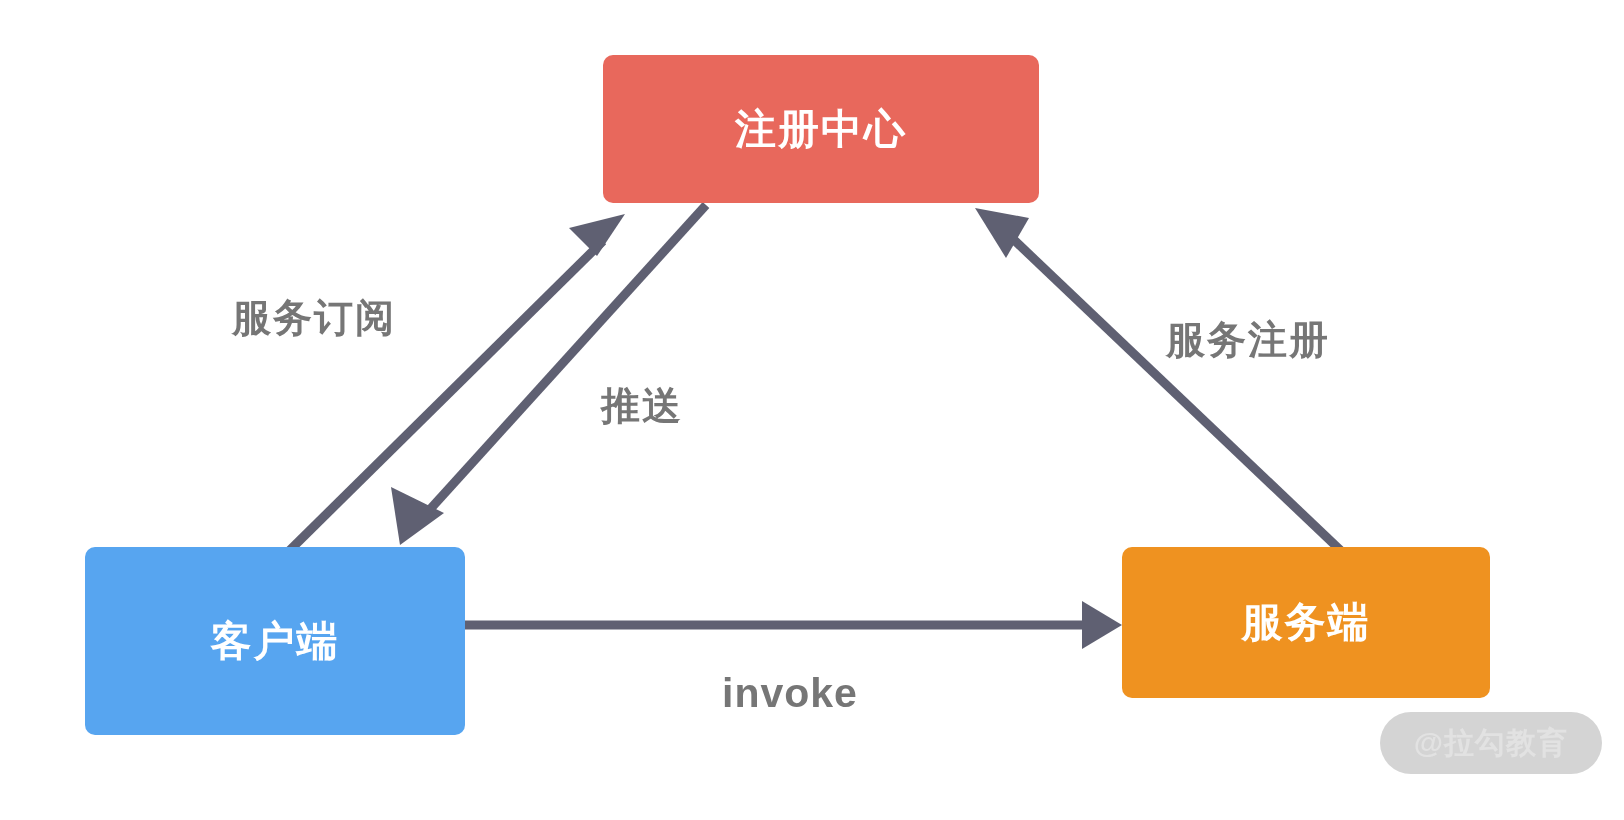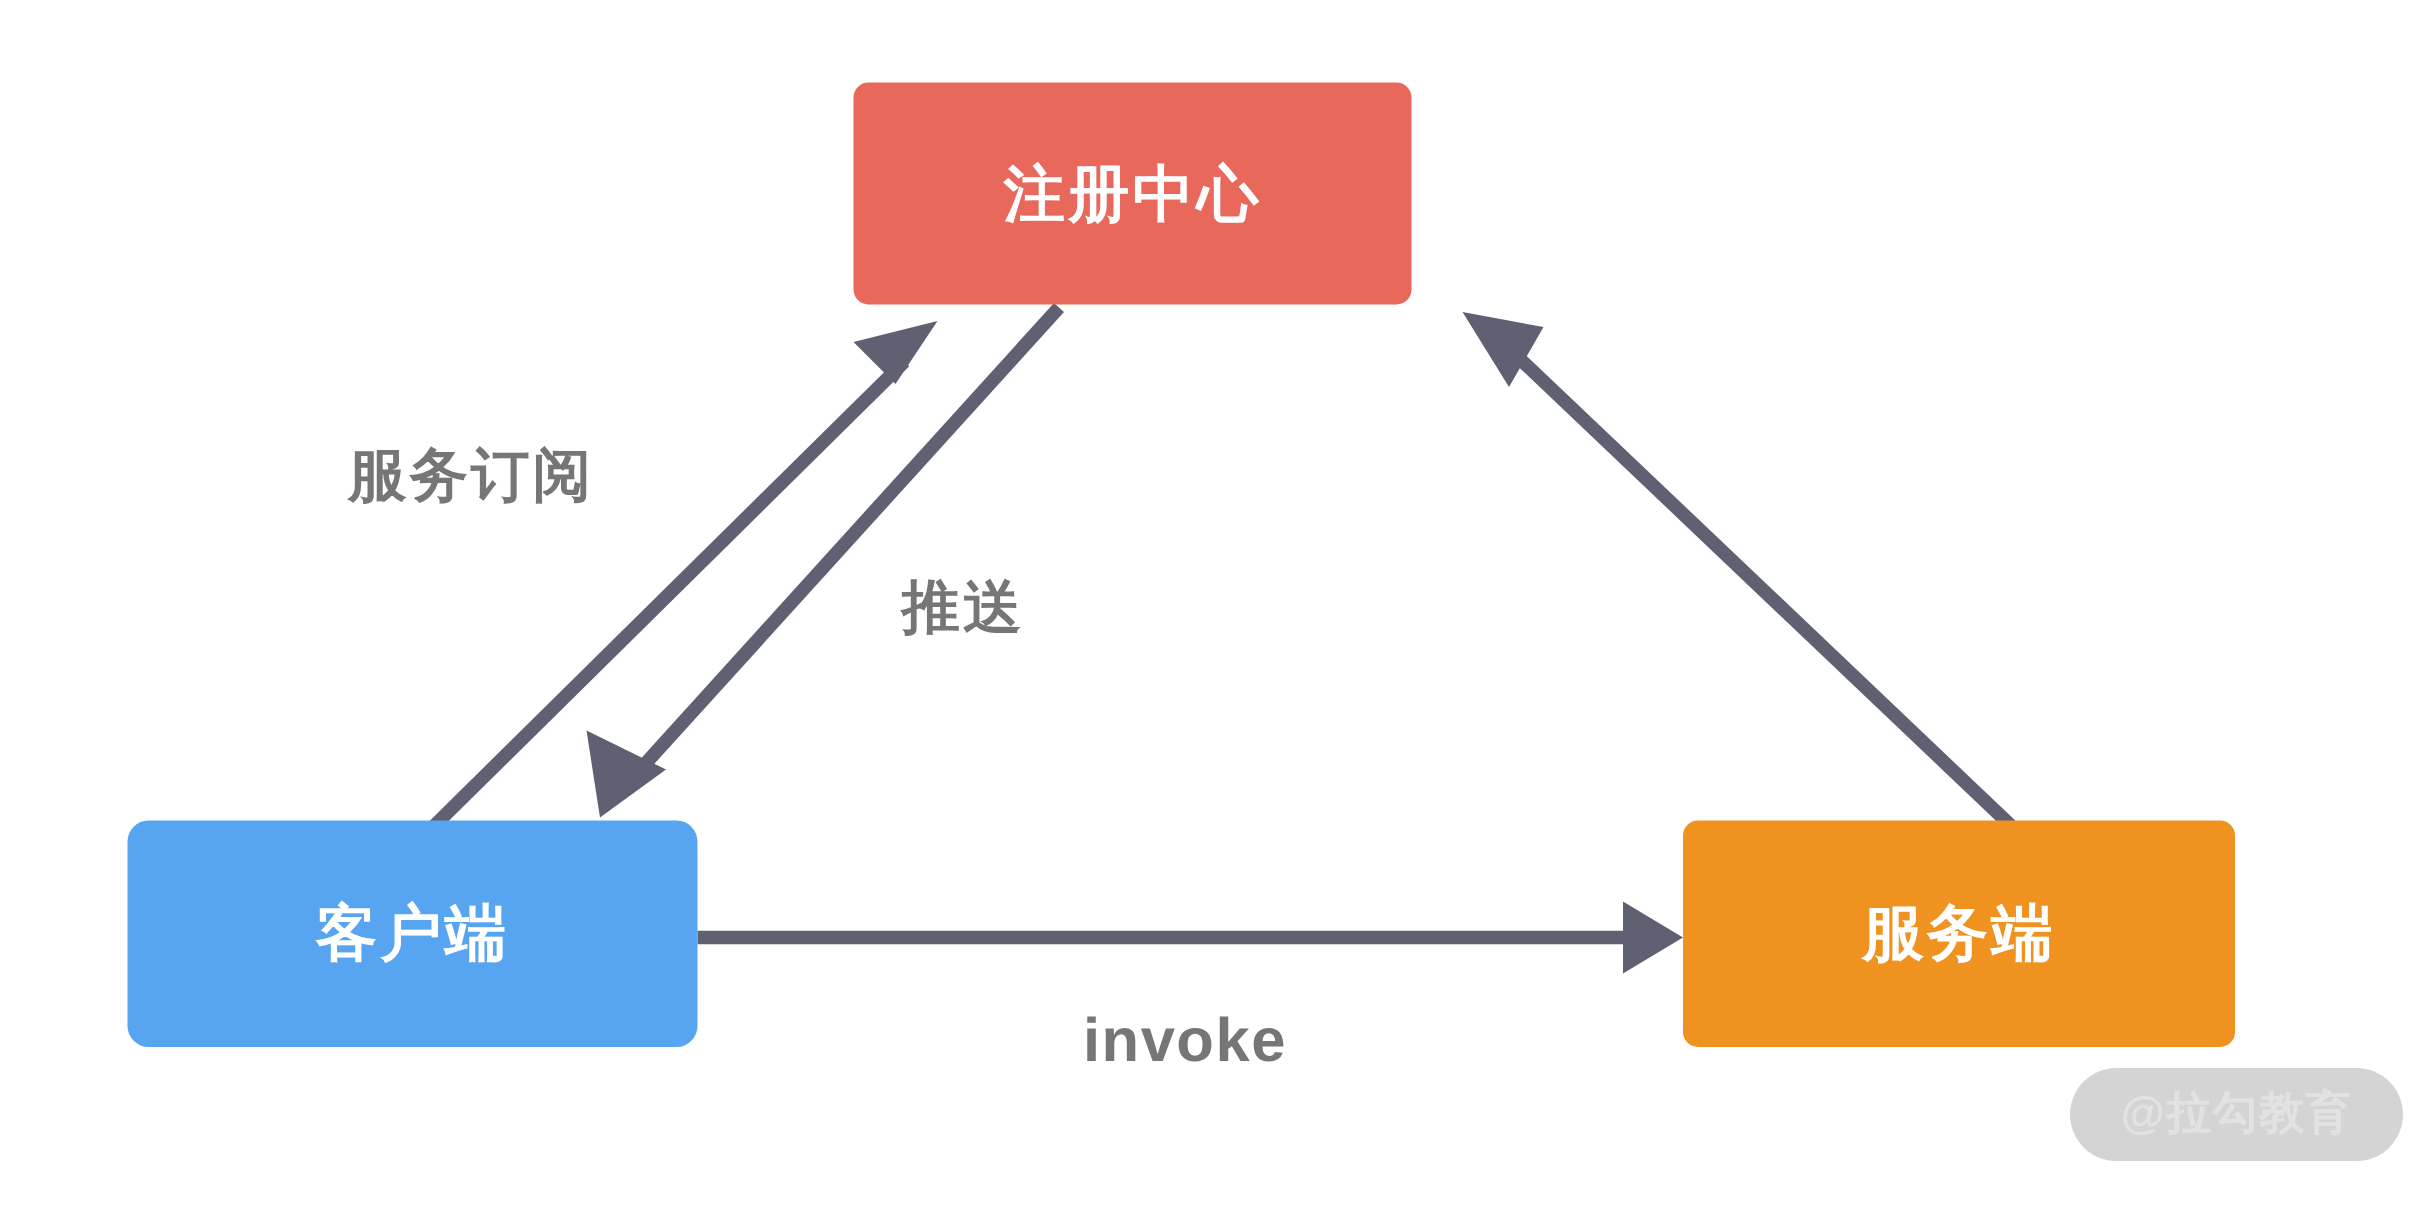--- a/index.html
+++ b/index.html
@@ -36,33 +36,32 @@
   }
   .node-label {
     color: #ffffff;
     font-size: 41px;
     font-weight: 700;
     letter-spacing: 2px;
     line-height: 1;
     white-space: nowrap;
   }
   #node-registry {
-    left: 569px;
+    left: 603px;
     top: 55px;
-    width: 372px;
+    width: 436px;
     height: 148px;
     background: #e8685c;
   }
   #node-client {
     left: 85px;
     top: 547px;
     width: 380px;
-    height: 151px;
+    height: 188px;
     background: #57a5f0;
-    border-radius: 14px;
   }
   #node-server {
     left: 1122px;
     top: 547px;
     width: 368px;
     height: 151px;
     background: #ef9220;
   }
   .edge-label {
     position: absolute;
@@ -149,20 +148,21 @@
   </div>
 
   <div class="node" id="node-server">
     <span class="node-label">服务端</span>
   </div>
 
   <div class="edge-label" id="label-subscribe">服务订阅</div>
 
   <div class="edge-label" id="label-push">推送</div>
 
+  <div class="edge-label" id="label-register">服务注册</div>
 
   <div class="edge-label" id="label-invoke">invoke</div>
 
   <div id="watermark">
     <span id="watermark-text">@拉勾教育</span>
   </div>
 
 </div>
 
 </body></html>

